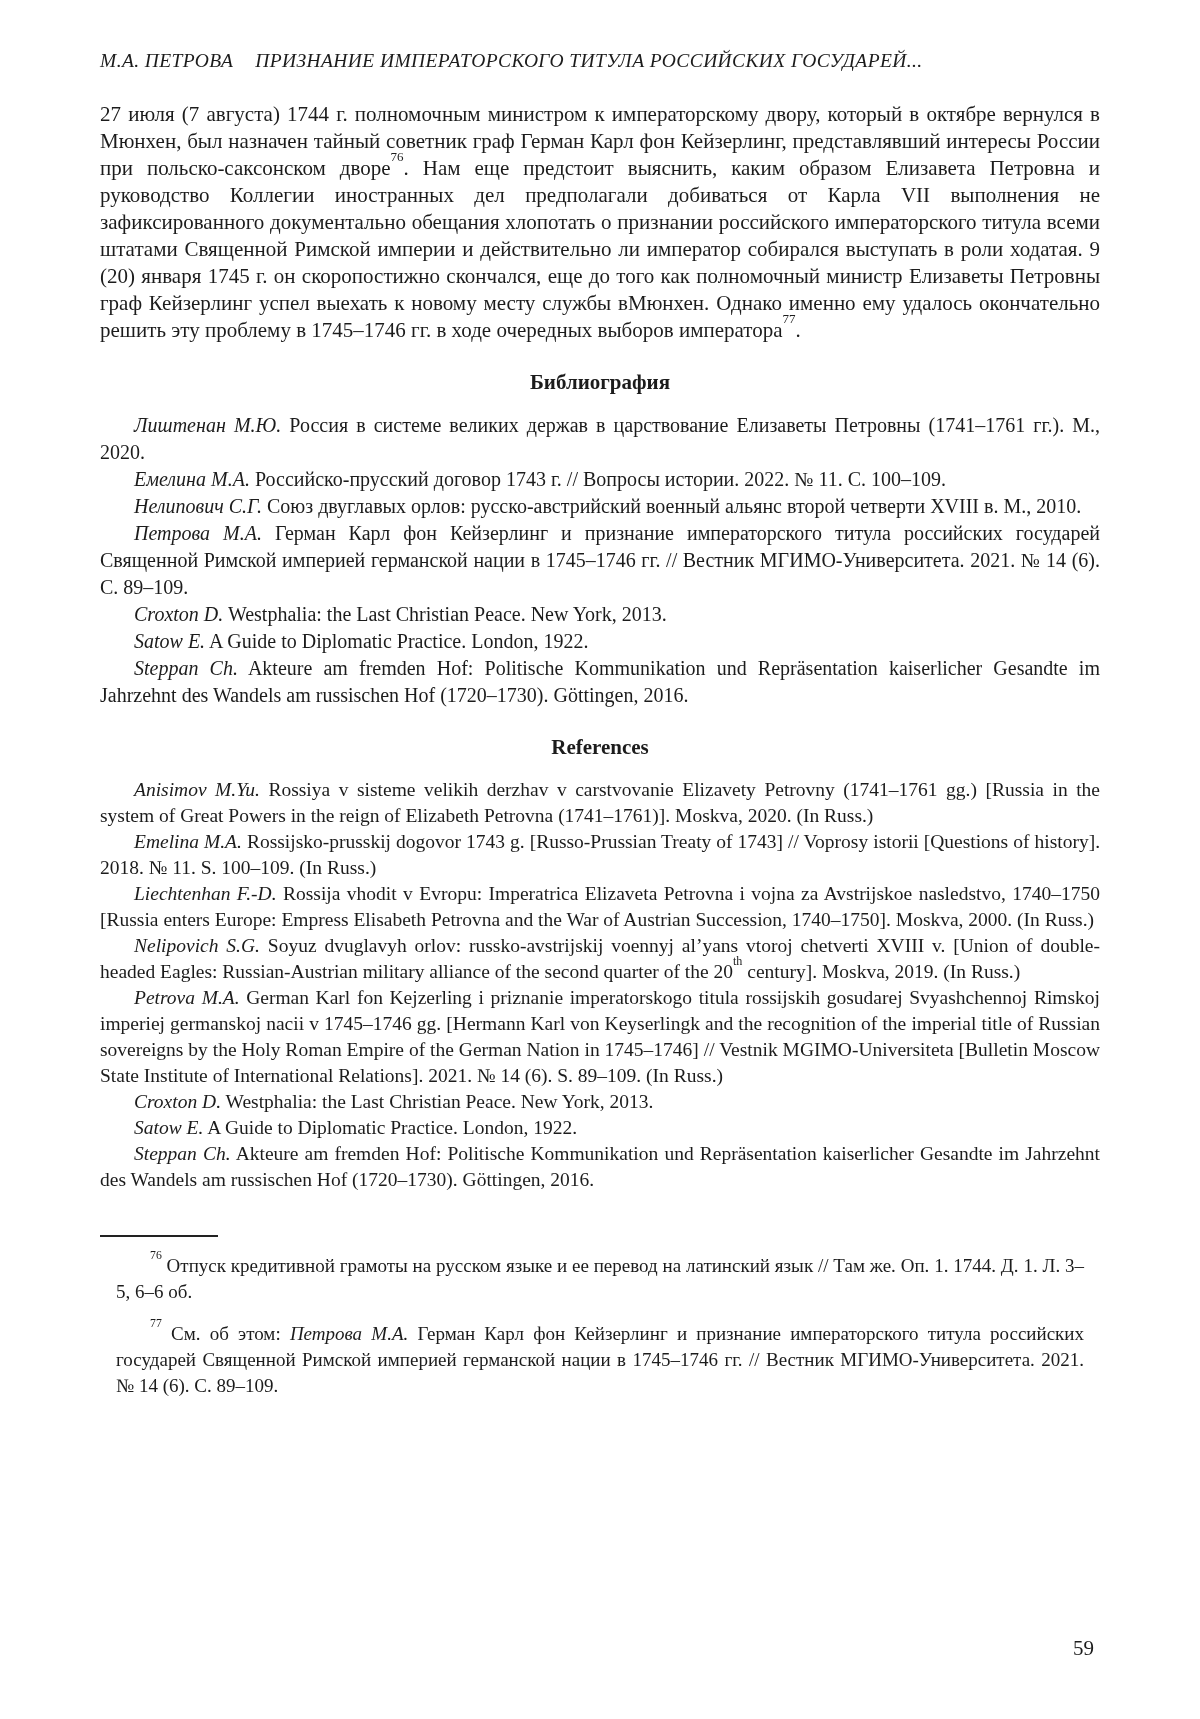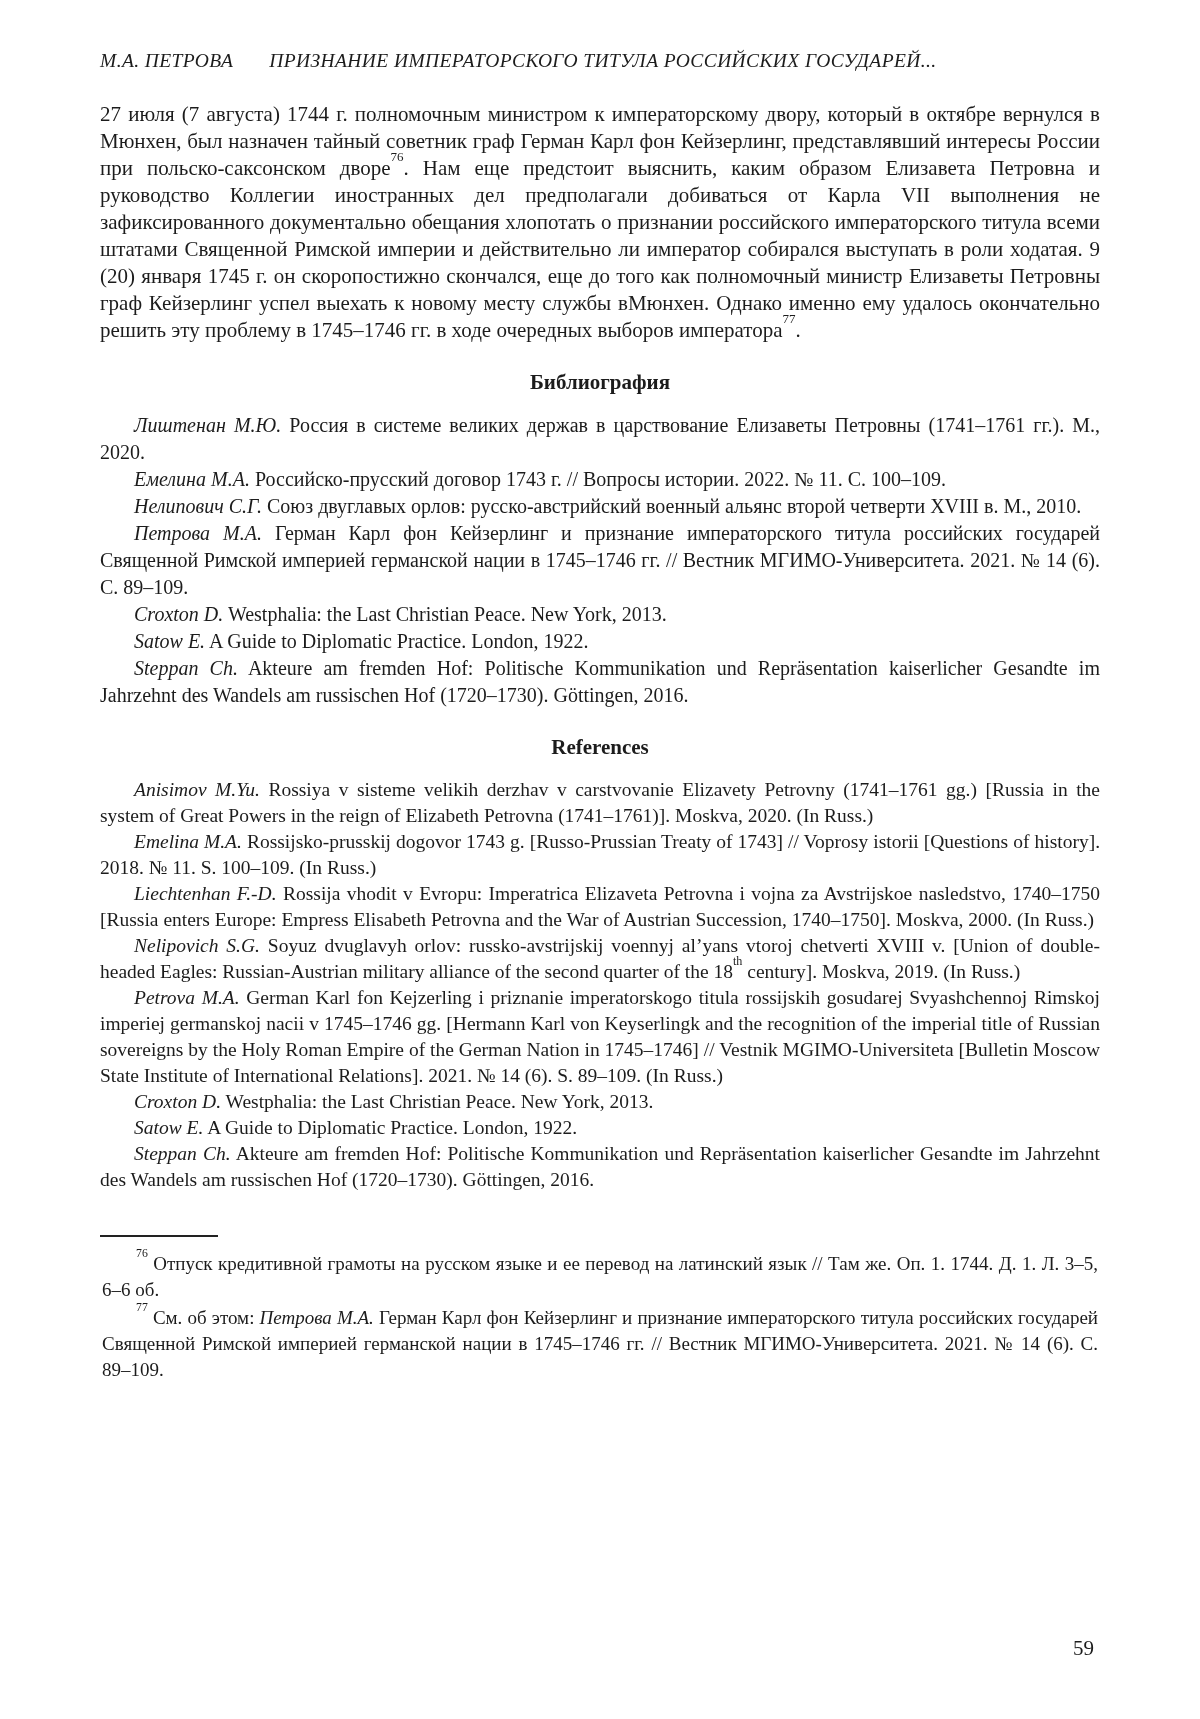--- a/index.html
+++ b/index.html
@@ -13,21 +13,21 @@
     font-family: "Liberation Serif", "DejaVu Serif", serif;
     box-sizing: border-box;
     padding: 50px 100px 120px 100px;
   }
   .running-header {
     font-style: italic;
     font-size: 19.5px;
     letter-spacing: 0.4px;
     white-space: nowrap;
   }
-  .running-header .header-title { margin-left: 36px; }
+  .running-header .header-title { margin-left: 22px; }
   .body-text {
     font-size: 21px;
     line-height: 27px;
     text-align: justify;
     margin: 29px 0 0 0;
   }
   sup.fnref, sup.supsm {
     font-size: 0.62em;
     line-height: 0;
     position: relative;
@@ -48,21 +48,21 @@
   .refs p { font-size: 19.5px; line-height: 26px; }
   .entry-author { font-style: italic; }
   .footnotes { margin-top: 42px; }
   .fn-divider {
     width: 118px;
     height: 0;
     border-top: 2px solid #222;
     margin: 0 0 14px 0;
   }
   .footnotes p {
-    margin: 2px;
+    margin: 16px;
     font-size: 19px;
     line-height: 26px;
     text-align: justify;
     text-indent: 34px;
   }
   .page-number {
     position: absolute;
     right: 106px;
     bottom: 58px;
     font-size: 21px;
@@ -90,21 +90,21 @@
     <p><i class="entry-author">Satow E.</i> <span>A Guide to Diplomatic Practice. London, 1922.</span></p>
     <p><i class="entry-author">Steppan Ch.</i> <span>Akteure am fremden Hof: Politische Kommunikation und Repräsentation kaiserlicher Gesandte im Jahrzehnt des Wandels am russischen Hof (1720–1730). Göttingen, 2016.</span></p>
   </div>
 
   <h2 class="section-heading">References</h2>
 
   <div class="refs">
     <p><i class="entry-author">Anisimov M.Yu.</i> <span>Rossiya v sisteme velikih derzhav v carstvovanie Elizavety Petrovny (1741–1761 gg.) [Russia in the system of Great Powers in the reign of Elizabeth Petrovna (1741–1761)]. Moskva, 2020. (In Russ.)</span></p>
     <p><i class="entry-author">Emelina M.A.</i> <span>Rossijsko-prusskij dogovor 1743 g. [Russo-Prussian Treaty of 1743] // Voprosy istorii [Questions of history]. 2018. № 11. S. 100–109. (In Russ.)</span></p>
     <p><i class="entry-author">Liechtenhan F.-D.</i> <span>Rossija vhodit v Evropu: Imperatrica Elizaveta Petrovna i vojna za Avstrijskoe nasledstvo, 1740–1750 [Russia enters Europe: Empress Elisabeth Petrovna and the War of Austrian Succession, 1740–1750]. Moskva, 2000. (In Russ.)</span></p>
-    <p><i class="entry-author">Nelipovich S.G.</i> <span>Soyuz dvuglavyh orlov: russko-avstrijskij voennyj al’yans vtoroj chetverti XVIII v. [Union of double-headed Eagles: Russian-Austrian military alliance of the second quarter of the 18</span><sup class="supsm">th</sup><span> century]. Moskva, 2019. (In Russ.)</span></p>
+    <p><i class="entry-author">Nelipovich S.G.</i> <span>Soyuz dvuglavyh orlov: russko-avstrijskij voennyj al’yans vtoroj chetverti XVIII v. [Union of double-headed Eagles: Russian-Austrian military alliance of the second quarter of the 20</span><sup class="supsm">th</sup><span> century]. Moskva, 2019. (In Russ.)</span></p>
     <p><i class="entry-author">Petrova M.A.</i> <span>German Karl fon Kejzerling i priznanie imperatorskogo titula rossijskih gosudarej Svyashchennoj Rimskoj imperiej germanskoj nacii v 1745–1746 gg. [Hermann Karl von Keyserlingk and the recognition of the imperial title of Russian sovereigns by the Holy Roman Empire of the German Nation in 1745–1746] // Vestnik MGIMO-Universiteta [Bulletin Moscow State Institute of International Relations]. 2021. № 14 (6). S. 89–109. (In Russ.)</span></p>
     <p><i class="entry-author">Croxton D.</i> <span>Westphalia: the Last Christian Peace. New York, 2013.</span></p>
     <p><i class="entry-author">Satow E.</i> <span>A Guide to Diplomatic Practice. London, 1922.</span></p>
     <p><i class="entry-author">Steppan Ch.</i> <span>Akteure am fremden Hof: Politische Kommunikation und Repräsentation kaiserlicher Gesandte im Jahrzehnt des Wandels am russischen Hof (1720–1730). Göttingen, 2016.</span></p>
   </div>
 
   <div class="footnotes">
     <div class="fn-divider"></div>
     <p><sup class="fnref">76</sup> <span>Отпуск кредитивной грамоты на русском языке и ее перевод на латинский язык // Там же. Оп. 1. 1744. Д. 1. Л. 3–5, 6–6 об.</span></p>
     <p><sup class="fnref">77</sup> <span>См. об этом: </span><i class="entry-author">Петрова М.А.</i> <span>Герман Карл фон Кейзерлинг и признание императорского титула российских государей Священной Римской империей германской нации в 1745–1746 гг. // Вестник МГИМО-Университета. 2021. № 14 (6). С. 89–109.</span></p>

